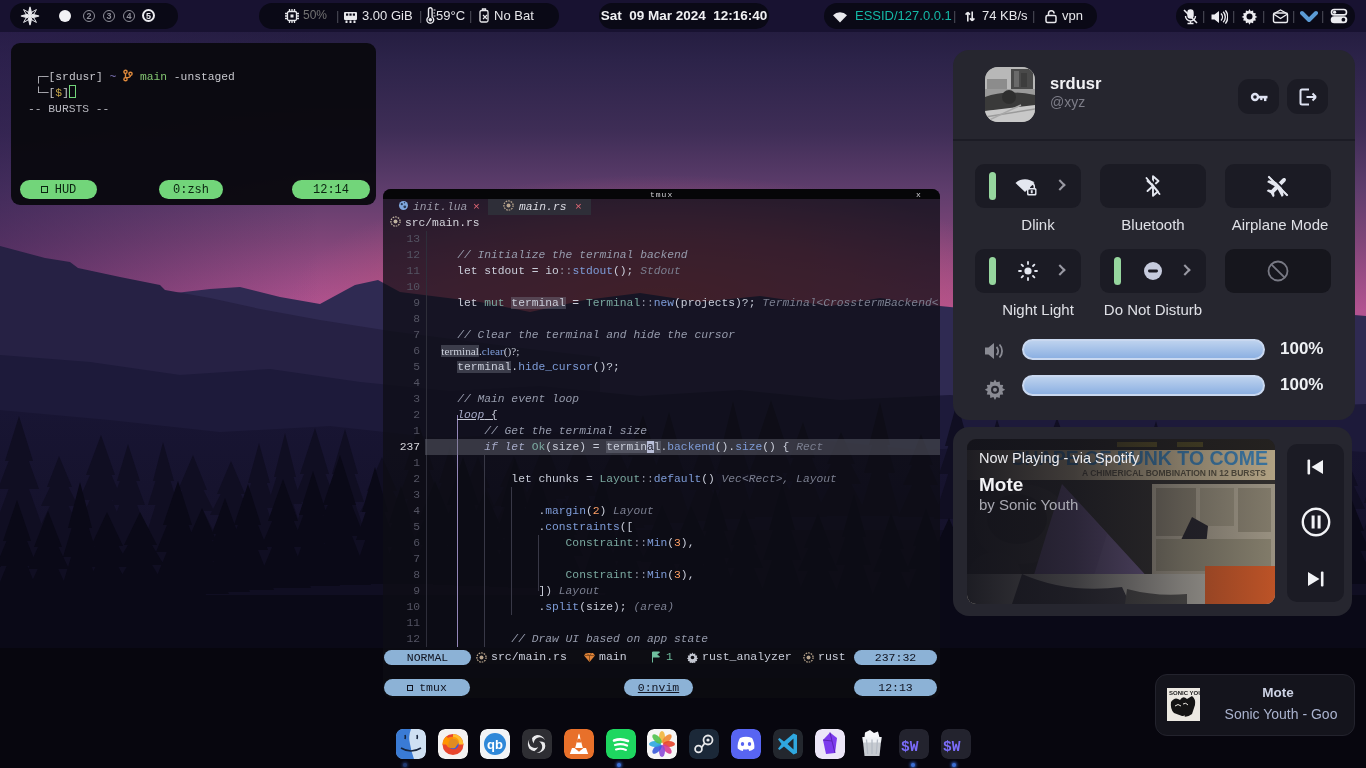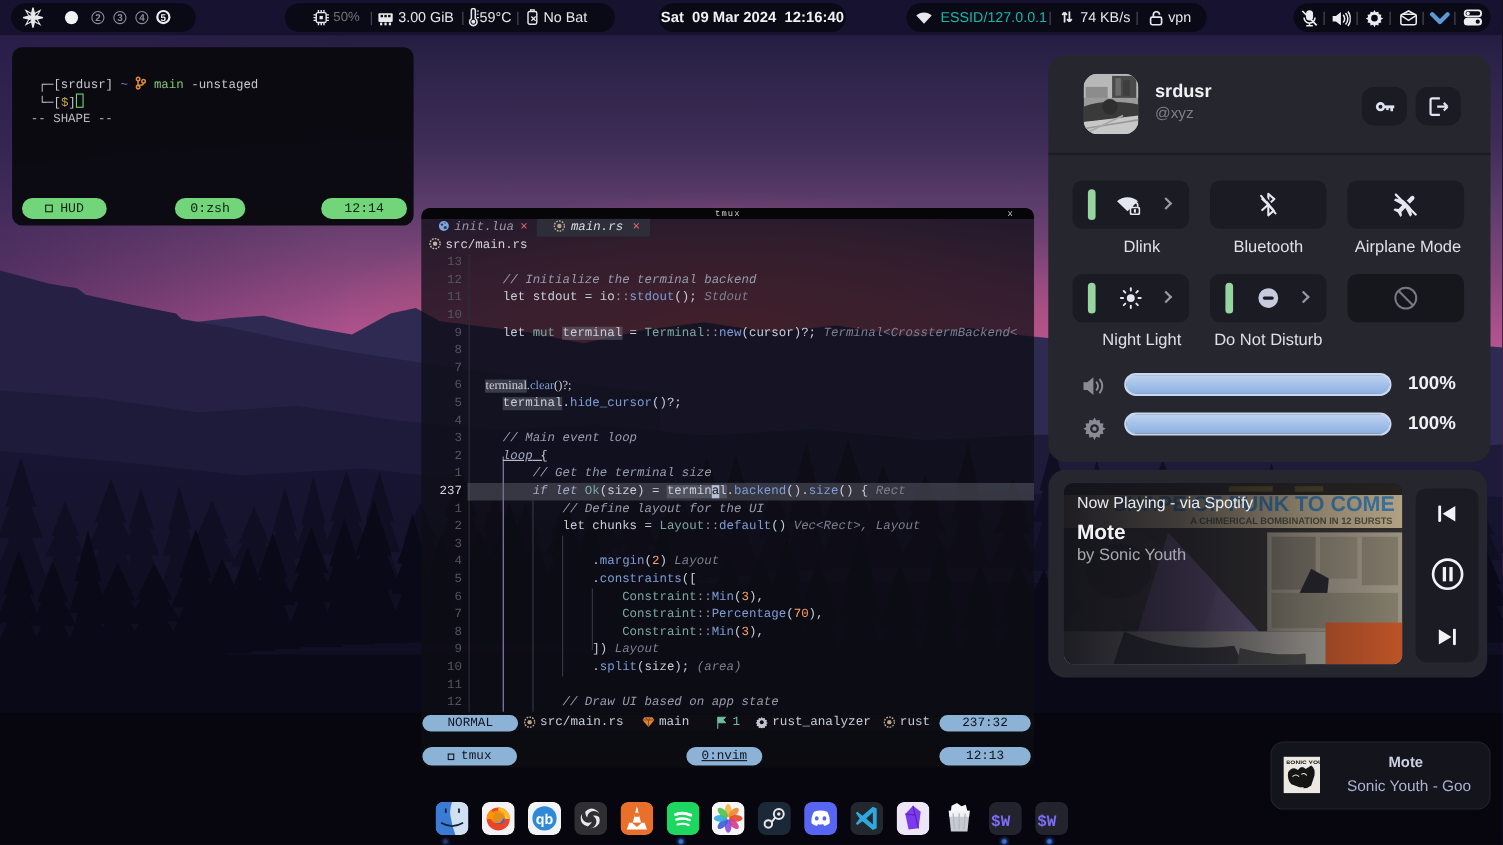--- a/index.html
+++ b/index.html
@@ -216,21 +216,21 @@
 <div id="term1">
  <div class="tl" style="left:24px;top:26px;"><span style="color:#c6c6cc">┌─[srdusr] </span><span style="color:#8a7fc9">~</span><span style="color:#c6c6cc"> </span><svg width="10" height="13" viewBox="0 0 10 13" style="display:inline-block;vertical-align:-2px;">
         <g stroke="#e08a3c" stroke-width="1.4" fill="none">
           <circle cx="2.5" cy="2.8" r="1.6"></circle>
           <circle cx="2.5" cy="10.2" r="1.6"></circle>
           <circle cx="7.5" cy="4.8" r="1.6"></circle>
           <path d="M2.5,4.4 V8.6 M7.5,6.4 q0,2.2 -5,2.2"></path>
         </g>
       </svg><span style="color:#c6c6cc"> </span><span style="color:#82c470">main</span><span style="color:#c6c6cc"> -unstaged</span></div>
  <div class="tl" style="left:24px;top:42px;"><span style="color:#c6c6cc">└─[</span><span style="color:#c8a84b">$</span><span style="color:#c6c6cc">]</span><span style="display:inline-block;width:7px;height:13px;border:1.5px solid #72d57a;vertical-align:-2px;"></span></div>
- <div class="tl" style="left:17px;top:58px;color:#b9b9c0;">-- SHAPE --</div>
+ <div class="tl" style="left:17px;top:58px;color:#b9b9c0;">-- BURSTS --</div>
  <div class="gpill" style="left:9px;top:137px;width:77px;"><span style="display:inline-block;width:7px;height:7px;border:1.5px solid #0a2410;margin-right:7px;"></span>HUD</div>
  <div class="gpill" style="left:148px;top:137px;width:64px;">0:zsh</div>
  <div class="gpill" style="left:281px;top:137px;width:78px;">12:14</div>
 </div>
 <div id="editor">
  <div id="etitle">
       <span style="position:absolute;left:267px;top:1px;font-family:'Liberation Mono',monospace;font-size:8px;color:#d0d0d4;letter-spacing:1px;">tmux</span>
       <span style="position:absolute;left:533px;top:1px;font-family:'Liberation Mono',monospace;font-size:8px;color:#d0d0d4;">x</span>
     </div>
 
@@ -264,52 +264,51 @@
     <div style="position:absolute;left:128px;top:298px;width:1px;height:128px;background:#383846;"></div>
     <div style="position:absolute;left:155px;top:346px;width:1px;height:56px;background:#383846;"></div>
  <div class="ln" style="top:42px;">13</div>
     <div class="cl" style="top:42px;"></div>
     <div class="ln" style="top:58px;">12</div>
     <div class="cl" style="top:58px;">    <span class="cm">// Initialize the terminal backend</span></div>
     <div class="ln" style="top:74px;">11</div>
     <div class="cl" style="top:74px;"><span>    let stdout = io</span><span class="op">::</span><span class="fn">stdout</span><span>(); </span><span class="hint">Stdout</span></div>
     <div class="ln" style="top:90px;">10</div>
     <div class="ln" style="top:106px;">9</div>
-    <div class="cl" style="top:106px;"><span>    let </span><span class="ty">mut</span><span> </span><span class="hl">terminal</span><span> = </span><span class="ty">Terminal</span><span class="op">::</span><span class="fn">new</span><span>(cursor)?; </span><span class="hint">Terminal&lt;CrosstermBackend&lt;</span></div>
+    <div class="cl" style="top:106px;"><span>    let </span><span class="ty">mut</span><span> </span><span class="hl">terminal</span><span> = </span><span class="ty">Terminal</span><span class="op">::</span><span class="fn">new</span><span>(projects)?; </span><span class="hint">Terminal&lt;CrosstermBackend&lt;</span></div>
     <div class="ln" style="top:122px;">8</div>
     <div class="cl" style="top:122px;"></div>
     <div class="ln" style="top:138px;">7</div>
+    <div class="cl" style="top:138px;">    <span class="cm">// Clear the terminal and hide the cursor</span></div>
     <div class="ln" style="top:154px;">6</div>
     <div class="cl" style="top:154px;font-family:Liberation Serif, serif;"><span>    </span><span class="hl">terminal</span><span>.</span><span class="fn">clear</span><span>()?;</span></div>
     <div class="ln" style="top:170px;">5</div>
     <div class="cl" style="top:170px;"><span>    </span><span class="hl">terminal</span><span>.</span><span class="fn">hide_cursor</span><span>()?;</span></div>
     <div class="ln" style="top:186px;">4</div>
     <div class="cl" style="top:186px;"></div>
     <div class="ln" style="top:202px;">3</div>
     <div class="cl" style="top:202px;">    <span class="cm">// Main event loop</span></div>
     <div class="ln" style="top:218px;">2</div>
     <div class="cl" style="top:218px;"><span>    </span><span style="text-decoration:underline;"><span class="kw">loop</span><span> {</span></span></div>
     <div class="ln" style="top:234px;">1</div>
     <div class="cl" style="top:234px;">        <span class="cm">// Get the terminal size</span></div>
     <div style="position:absolute;left:42px;top:250px;width:515px;height:16px;background:rgba(110,112,124,0.42);"></div>
     <div class="ln" style="top:250px;color:#d6d6dc;">237</div>
     <div class="cl" style="top:250px;"><span>        </span><span class="kw">if let </span><span class="ty">Ok</span><span>(size) = </span><span class="hl">termin</span><span class="cur">a</span><span class="hl">l</span><span>.</span><span class="fn">backend</span><span>().</span><span class="fn">size</span><span>() { </span><span class="hint">Rect</span></div>
     <div class="ln" style="top:266px;">1</div>
-    <div class="cl" style="top:266px;">            <span class="cm">// Define layout for the UI</span></div>
     <div class="ln" style="top:282px;">2</div>
     <div class="cl" style="top:282px;"><span>            let chunks = </span><span class="ty">Layout</span><span class="op">::</span><span class="fn">default</span><span>() </span><span class="hint">Vec&lt;Rect&gt;, Layout</span></div>
     <div class="ln" style="top:298px;">3</div>
     <div class="ln" style="top:314px;">4</div>
     <div class="cl" style="top:314px;"><span>                .</span><span class="fn">margin</span><span>(</span><span class="num">2</span><span>) </span><span class="hint">Layout</span></div>
     <div class="ln" style="top:330px;">5</div>
     <div class="cl" style="top:330px;"><span>                .</span><span class="fn">constraints</span><span>([</span></div>
     <div class="ln" style="top:346px;">6</div>
     <div class="cl" style="top:346px;"><span>                    </span><span class="ty">Constraint</span><span class="op">::</span><span class="fn">Min</span><span>(</span><span class="num">3</span><span>),</span></div>
     <div class="ln" style="top:362px;">7</div>
-    <div class="cl" style="top:362px;"><span>                    </span><span class="ty">Constraint</span><span class="op">::</span><span class="fn">Percentage</span><span>(</span><span class="num">70</span><span>),</span></div>
     <div class="ln" style="top:378px;">8</div>
     <div class="cl" style="top:378px;"><span>                    </span><span class="ty">Constraint</span><span class="op">::</span><span class="fn">Min</span><span>(</span><span class="num">3</span><span>),</span></div>
     <div class="ln" style="top:394px;">9</div>
     <div class="cl" style="top:394px;"><span>                ]) </span><span class="hint">Layout</span></div>
     <div class="ln" style="top:410px;">10</div>
     <div class="cl" style="top:410px;"><span>                .</span><span class="fn">split</span><span>(size); </span><span class="hint">(area)</span></div>
     <div class="ln" style="top:426px;">11</div>
     <div class="cl" style="top:426px;"></div>
     <div class="ln" style="top:442px;">12</div>
     <div class="cl" style="top:442px;">            <span class="cm">// Draw UI based on app state</span></div>

